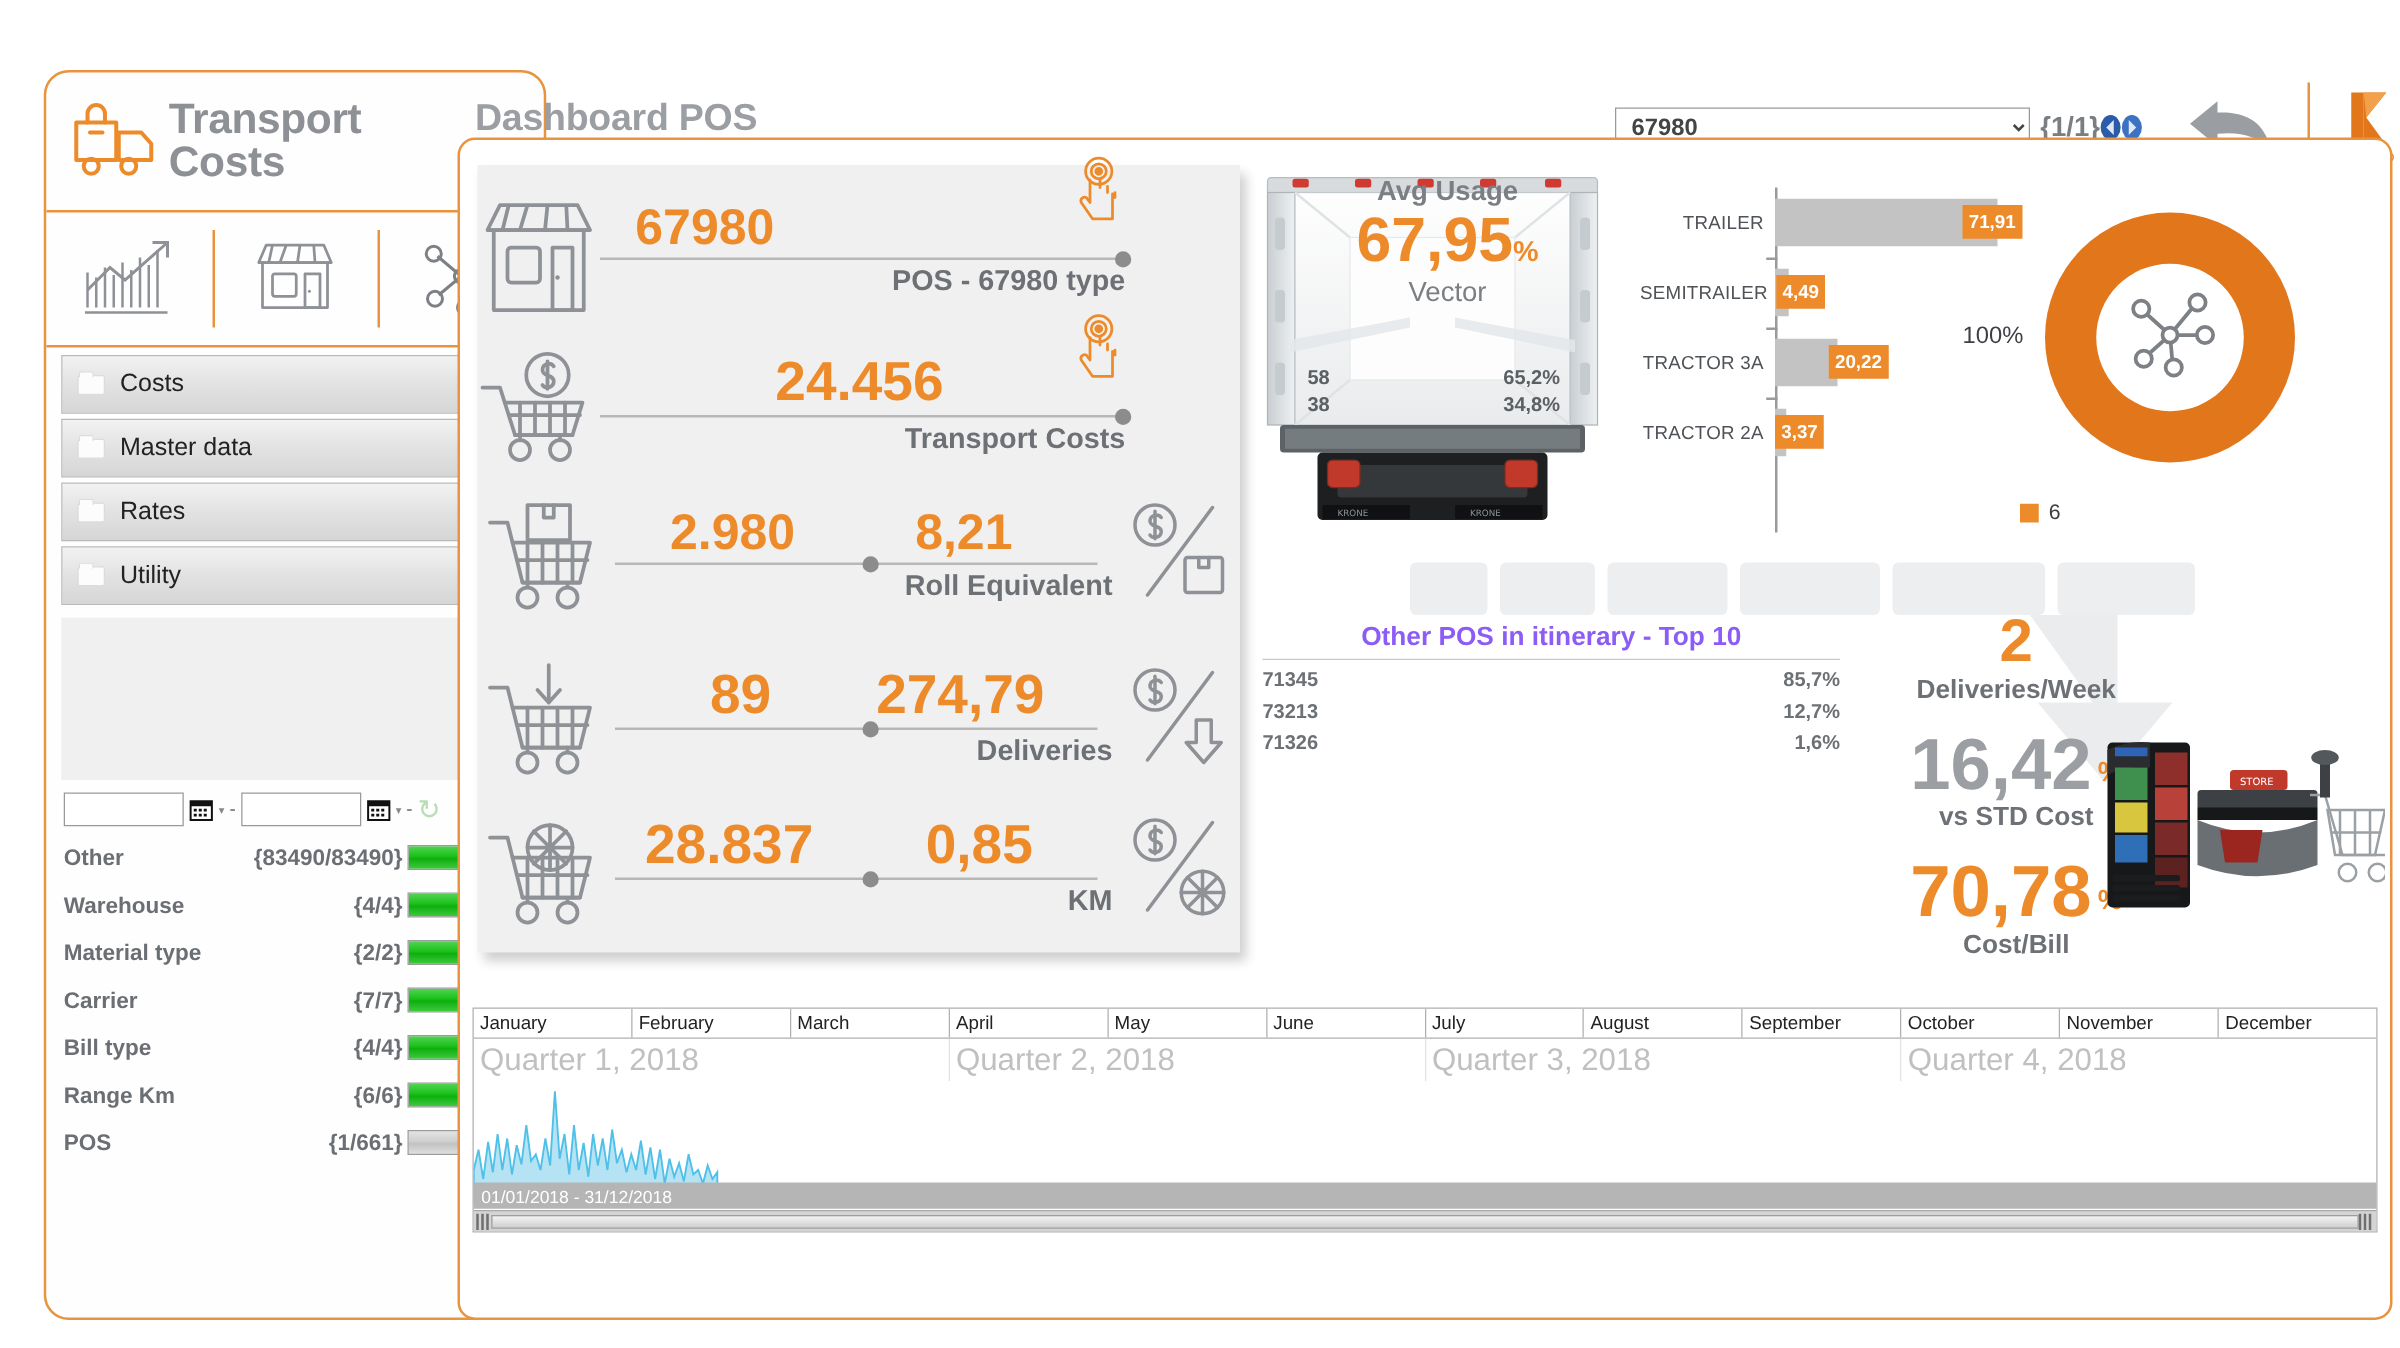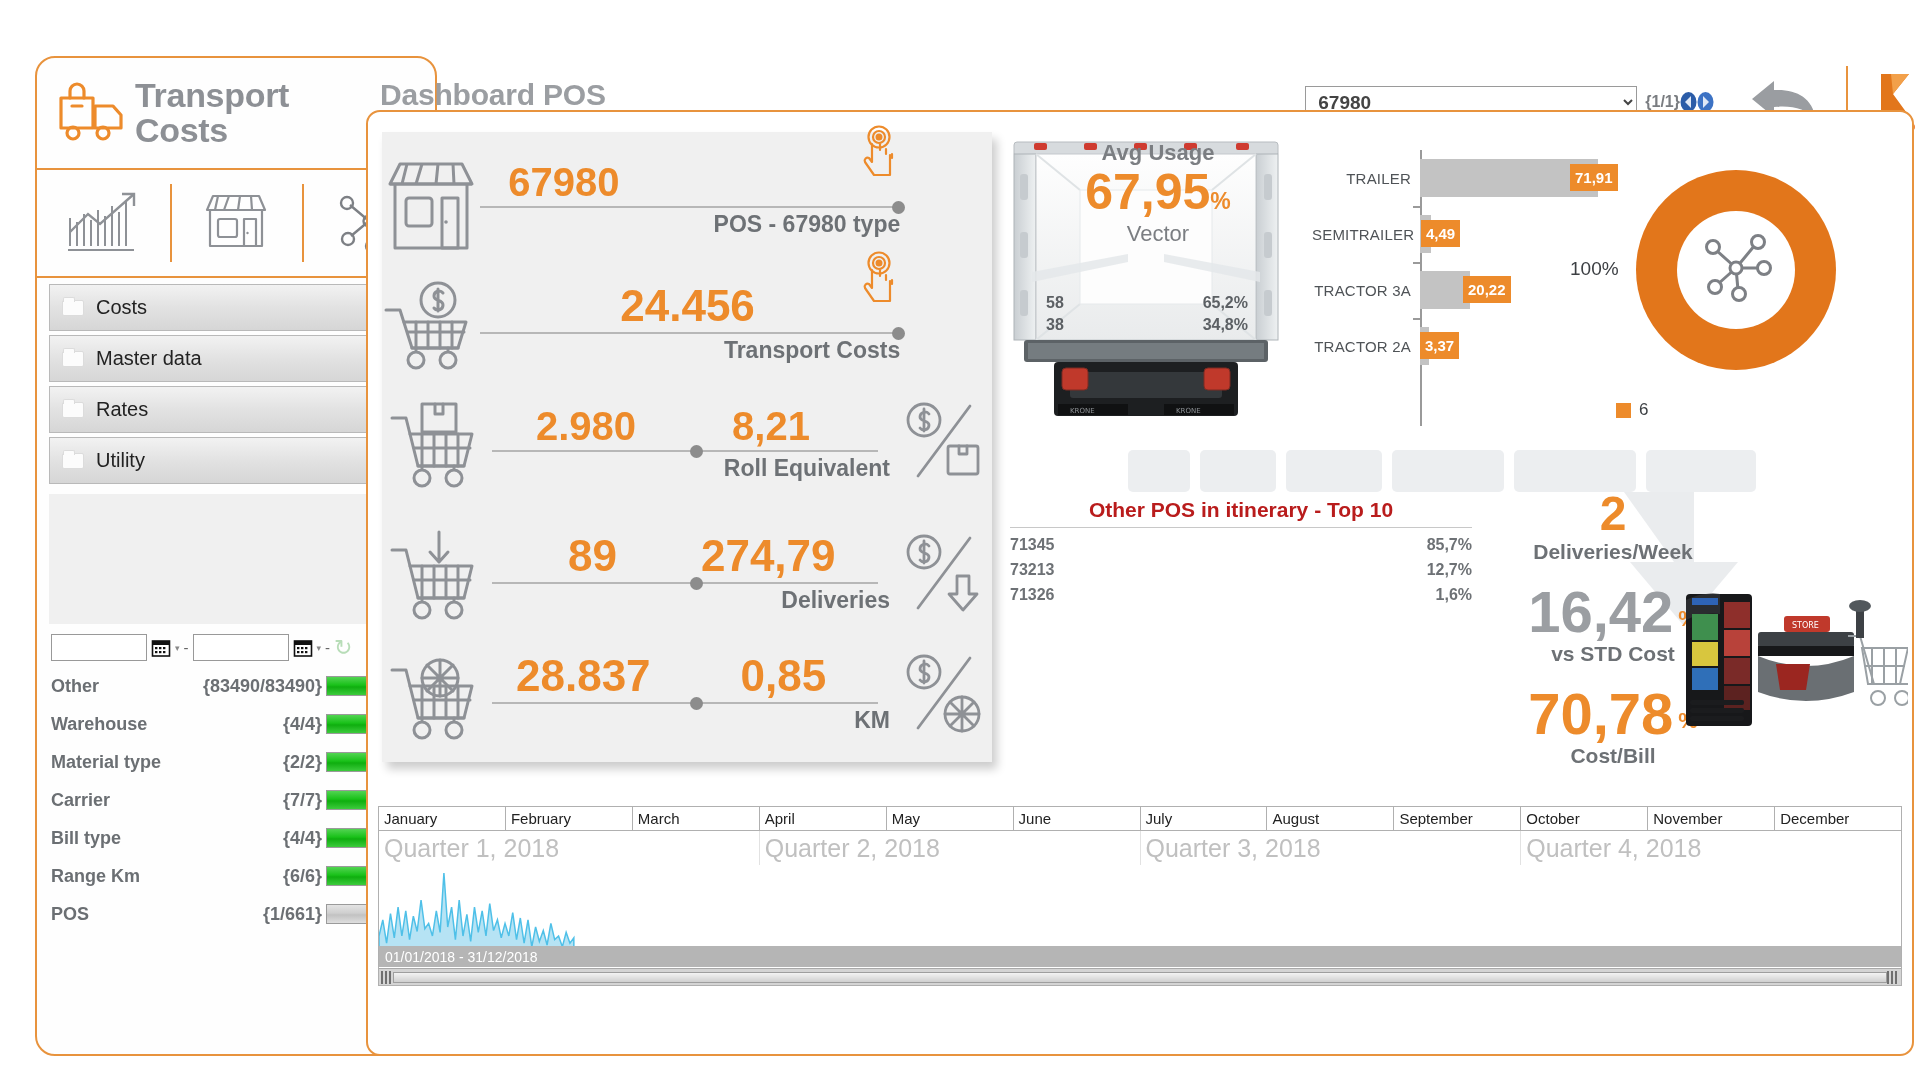--- a/index.html
+++ b/index.html
@@ -113,21 +113,21 @@
     display: flex; align-items: center; gap: 0px;
   }
   #pos-select {
     width: 332px; height: 33px;
     border: 1px solid #9a9a9a; background: #fff;
     font-size: 19px; font-weight: bold; color: #444;
     font-family: "Liberation Sans", sans-serif;
     padding: 0 8px;
   }
   #page-counter {
-    font-size: 16px; font-weight: bold; color: #7a7d81;
+    font-size: 22px; font-weight: bold; color: #7a7d81;
     margin-left: 8px;
   }
   .nav-orb {
     width: 17px; height: 24px; display: inline-block;
     vertical-align: middle;
   }
   #back-arrow { margin-left: 36px; }
   #logo-box {
     margin-left: 26px; padding-left: 22px;
     border-left: 2px solid #E8933D;
@@ -266,21 +266,21 @@
     width: 700px; height: 220px;
     pointer-events: none;
   }
 
   
   #pos-table {
     position: absolute; left: 1010px; top: 498px;
     width: 462px;
   }
   #pos-table-title {
-    text-align: center; font-size: 21px; font-weight: bold; color: #b91c1c;
+    text-align: center; font-size: 21px; font-weight: bold; color: #8b5cf6;
     padding-bottom: 5px;
   }
   #pos-table-rule { height: 1px; background: #c8c8c8; margin-bottom: 5px; }
   .pos-row {
     display: flex; justify-content: space-between;
     font-size: 16px; font-weight: bold; color: #6d7175;
     line-height: 1.55;
   }
 
   

